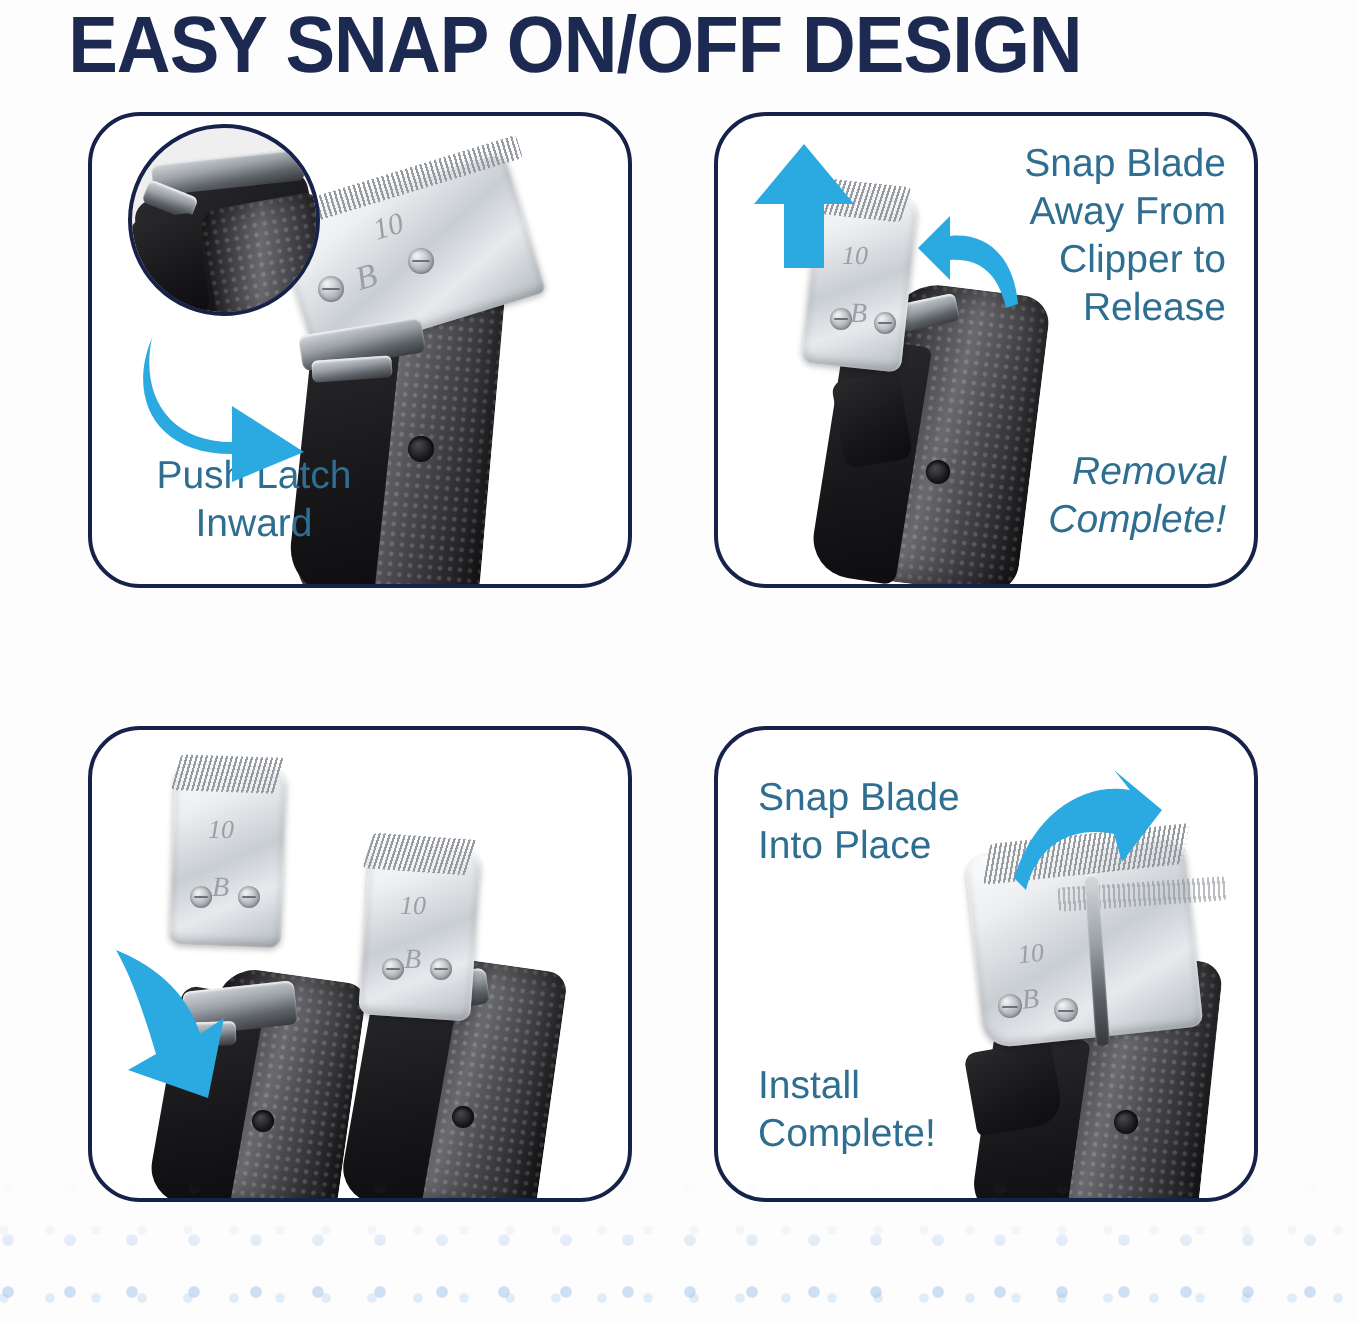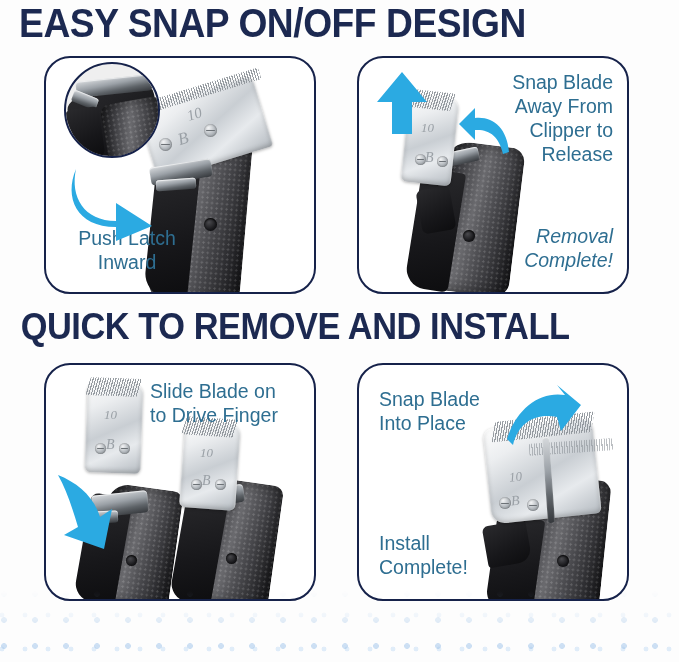--- a/index.html
+++ b/index.html
@@ -31,21 +31,21 @@
     -webkit-mask-image: linear-gradient(to bottom, rgba(0,0,0,0) 0%, rgba(0,0,0,.25) 28%, rgba(0,0,0,.75) 62%, rgba(0,0,0,1) 100%);
     mask-image: linear-gradient(to bottom, rgba(0,0,0,0) 0%, rgba(0,0,0,.25) 28%, rgba(0,0,0,.75) 62%, rgba(0,0,0,1) 100%);
     pointer-events: none;
   }
 
   
   .heading {
     position: absolute;
     left: 0;
     width: 560px;
-    text-align: left;
+    text-align: right;
     color: #1c2951;
     font-family: "Liberation Sans Narrow", "Liberation Sans", sans-serif;
     font-weight: 700;
     letter-spacing: -0.5px;
     white-space: nowrap;
   }
   #heading-1 { top: 1px;   font-size: 40px; }
   #heading-2 { top: 306px; font-size: 37px; }
   .heading span {
     display: inline-block;
@@ -217,23 +217,20 @@
     </div>
 
     <div class="caption right" style="left:106px; top:12px; width:148px;">Snap Blade
 Away From
 Clipper to
 Release</div>
     <div class="caption right" style="left:106px; top:166px; width:148px;font-style:italic;">Removal
 Complete!</div>
   </div>
 
-  <div class="heading" id="heading-2">
-    <span>QUICK TO REMOVE AND INSTALL</span>
-  </div>
 
   <div class="panel" id="panel-3">
 
     <div class="body" style="left:56px; top:122px; width:74px; height:118px; border-radius:20px 10px 12px 16px; transform:rotate(8deg);"></div>
     <div class="dark" style="left:36px; top:130px; width:42px; height:108px; border-radius:8px 4px 6px 18px; transform:rotate(10deg);"></div>
     <div class="latch" style="left:46px; top:128px; width:56px; height:22px; border-radius:4px; transform:rotate(-6deg);"></div>
     <div class="latch" style="left:44px; top:146px; width:28px; height:12px; border-radius:3px; transform:rotate(-2deg);"></div>
     <div class="hole" style="left:80px; top:190px; width:11px; height:11px;"></div>
 
     <div class="blade" style="left:40px; top:18px; width:56px; height:90px; border-radius:8px 10px 6px 6px; transform:rotate(2deg);"></div>
@@ -254,22 +251,20 @@
     <div class="screw" style="left:169px; top:114px; width:11px; height:11px;"></div>
     <div class="brandmark" style="left:154px; top:80px; font-size:13px;">10</div>
     <div class="brandmark" style="left:156px; top:108px; font-size:14px;">B</div>
 
     <div class="arrow" style="left:8px; top:110px;">
       <svg width="58" height="76" viewBox="0 0 58 76">
         <path d="M4 0 C24 8, 40 22, 46 42 L58 34 L50 74 L10 60 L24 52 C18 32, 12 14, 4 0 Z" fill="#2baae2"></path>
       </svg>
     </div>
 
-    <div class="caption left" style="left:104px; top:14px; width:158px;">Slide Blade on
-to Drive Finger</div>
   </div>
 
   <div class="panel" id="panel-4">
 
     <div class="body" style="left:160px; top:112px; width:86px; height:136px; border-radius:24px 12px 14px 18px; transform:rotate(6deg);"></div>
     <div class="dark" style="left:132px; top:152px; width:48px; height:94px; border-radius:8px 4px 6px 18px; transform:rotate(8deg);"></div>
     <div class="hole" style="left:198px; top:190px; width:12px; height:12px;"></div>
     <div class="dark" style="left:126px; top:158px; width:44px; height:42px; border-radius:6px 4px 14px 4px; transform:rotate(-10deg);"></div>
 
     <div class="blade" style="left:128px; top:58px; width:110px; height:96px; border-radius:10px 12px 6px 14px; transform:rotate(-6deg);"></div>

